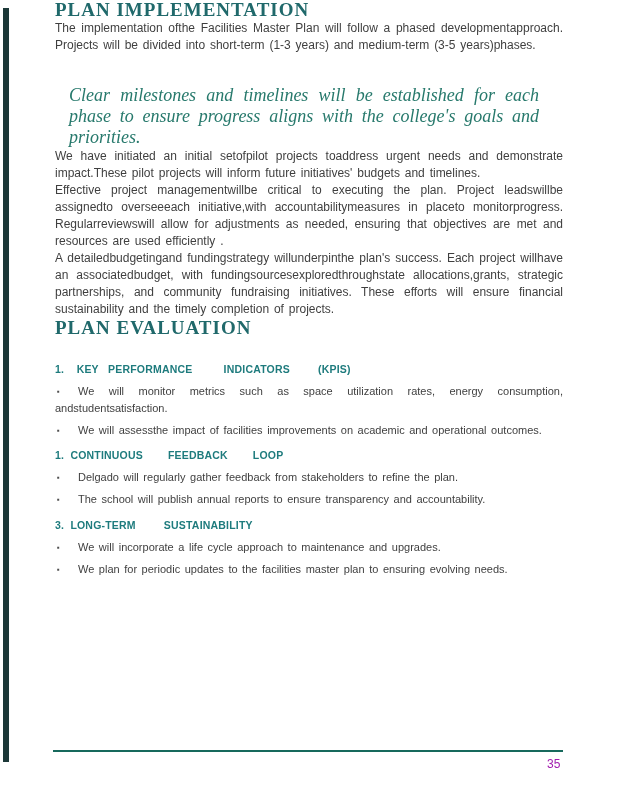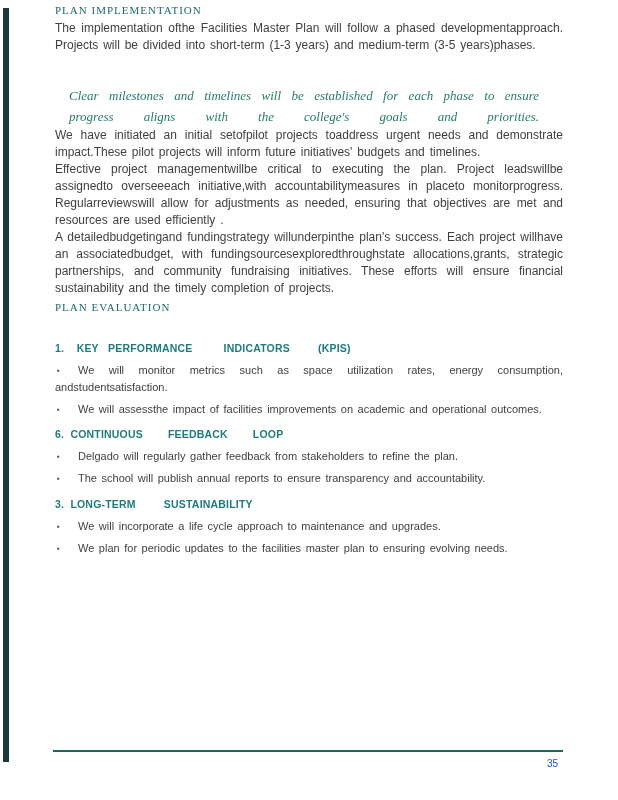--- a/index.html
+++ b/index.html
@@ -14,43 +14,43 @@
     position:absolute; left:3px; top:8px;
     width:6px; height:754px;
     background:#1c3838;
   }
   .content {
     position:absolute; left:55px; top:0;
     width:508px;
   }
   h1.section {
     font-family:"Liberation Serif", serif;
-    font-weight:normal;
-    font-size:11px; line-height:20px;
+    font-weight:bold;
+    font-size:19px; line-height:20px;
     letter-spacing:1px;
     color:#20696b;
     margin:0;
   }
   .h-impl { margin-top:50px; }
   .h-eval { margin-top:11px; }
   p.body {
     font-size:12px; line-height:17px;
     color:#3f3f3f;
     text-align:justify;
     word-spacing:1.5px;
     margin:0;
   }
   .p1 { margin-top:13px; }
   .p2 { margin-top:25px; }
   .p3 { margin-top:12px; }
   .p4 { margin-top:7px; }
   .quote {
     font-family:"Liberation Serif", serif;
     font-style:italic;
-    font-size:13px; line-height:21px;
+    font-size:18px; line-height:21px;
     color:#27796c;
     text-align:justify;
     text-align-last:justify;
     word-spacing:4px;
     margin:31px 24px 0 14px;
   }
   .sub {
     color:#1e7b7d;
     font-weight:bold;
     font-size:10.5px; line-height:16px;
@@ -77,22 +77,22 @@
     font-size:8px; line-height:15px;
     color:#4f4f4f;
   }
   .footer-rule {
     position:absolute; left:53px; top:750px;
     width:510px; height:0;
     border-top:2px solid #17695c;
   }
   .page-number {
     position:absolute; left:547px; top:757px;
-    font-size:10px; line-height:14px;
-    color:#1d4ed8;
+    font-size:12px; line-height:14px;
+    color:#a21caf;
   }
 </style>
 </head>
 <body>
 
 <div class="page">
   <div class="left-border"></div>
 
   <div class="content">
 
@@ -115,21 +115,21 @@
     <div class="bullet after-sub">
       <span class="marker">▪</span>
       <span>We will monitor metrics such as space utilization rates, energy consumption, andstudentsatisfaction.</span>
     </div>
 
     <div class="bullet">
       <span class="marker">▪</span>
       <span>We will assessthe impact of facilities improvements on academic and operational outcomes.</span>
     </div>
 
-    <div class="sub sub-2">6.  CONTINUOUS        FEEDBACK        LOOP</div>
+    <div class="sub sub-2">1.  CONTINUOUS        FEEDBACK        LOOP</div>
 
     <div class="bullet after-sub">
       <span class="marker">▪</span>
       <span>Delgado will regularly gather feedback from stakeholders to refine the plan.</span>
     </div>
 
     <div class="bullet">
       <span class="marker">▪</span>
       <span>The school will publish annual reports to ensure transparency and accountability.</span>
     </div>

